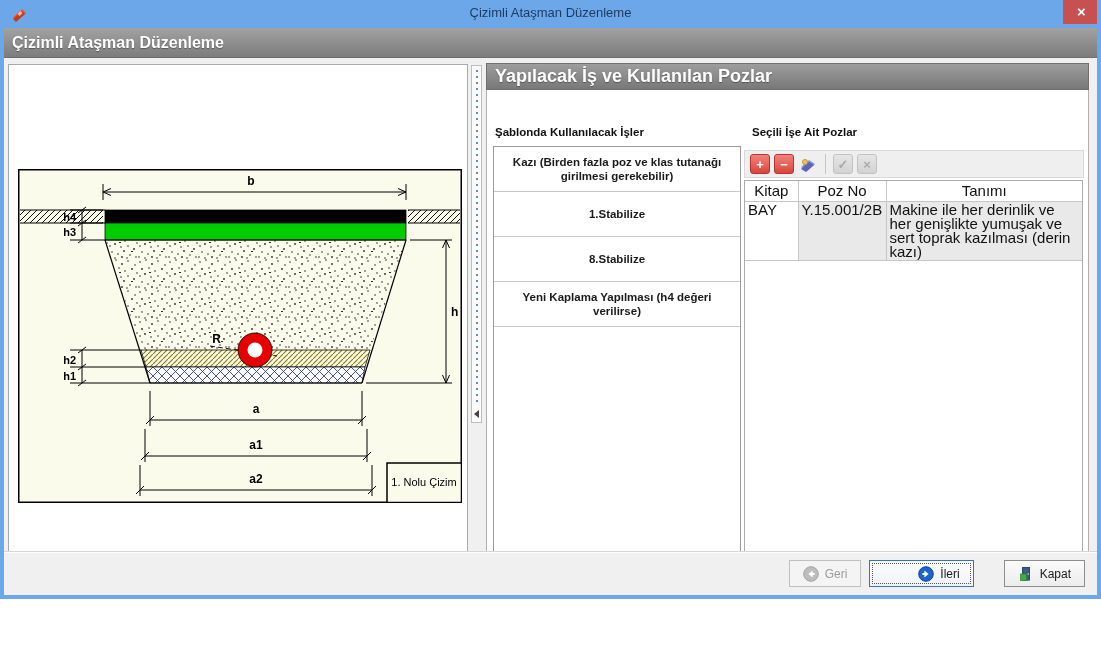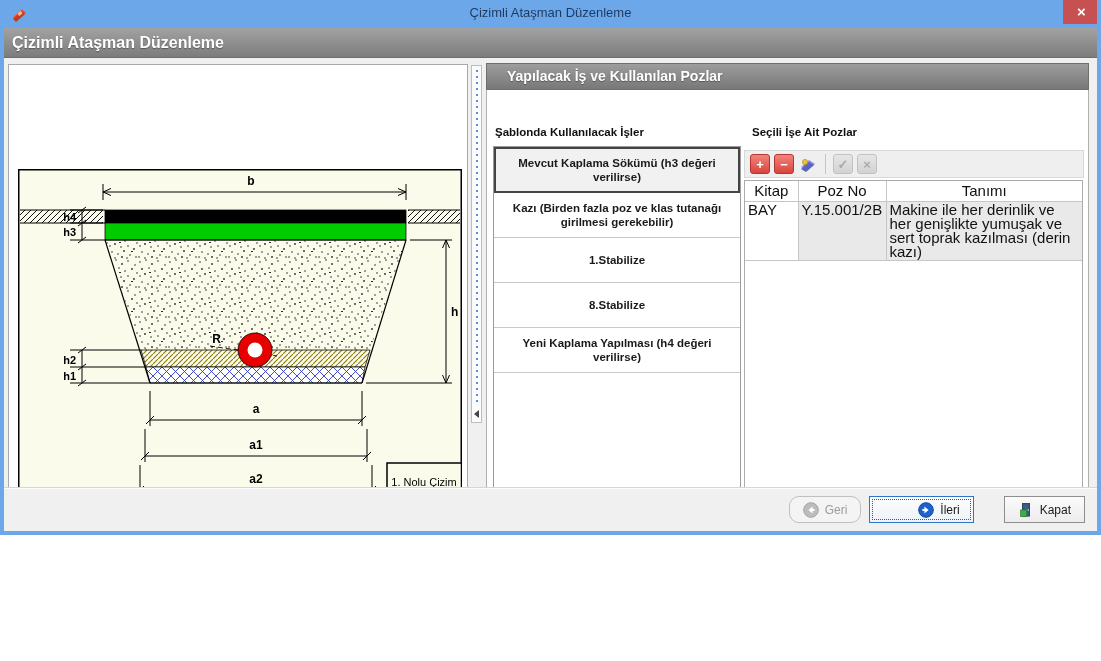--- a/index.html
+++ b/index.html
@@ -1,18 +1,18 @@
 <!DOCTYPE html>
 <html><head>
 <meta charset="utf-8">
 <style>
   * { margin:0; padding:0; box-sizing:border-box; }
   html,body { width:1101px; height:661px; font-family:"Liberation Sans", sans-serif; }
   .window {
-    position:relative; width:1101px; height:535px;
+    position:relative; width:1101px; height:599px;
     background:#f0f0f0;
     border-left:4px solid #6ca7ea; border-right:4px solid #6ca7ea; border-bottom:4px solid #6ca7ea;
     overflow:hidden;
   }
   
   .titlebar {
     position:absolute; left:-4px; top:0; width:1101px; height:28px;
     background:#6ca7ea;
   }
   .titlebar-icon { position:absolute; left:10px; top:5px; width:18px; height:18px; }
@@ -57,21 +57,21 @@
     border-top:4px solid transparent; border-bottom:4px solid transparent;
     border-right:5px solid #444;
   }
 
   
   .right-panel { position:absolute; left:482px; top:5px; width:603px; height:549px; }
   .right-header {
     position:absolute; left:0; top:0; right:0; height:27px;
     background:linear-gradient(#9d9d9d,#787878);
     border:1px solid #6f6f6f;
-    color:#fff; font-size:14px; font-weight:bold; line-height:25px; padding-left:20px;
+    color:#fff; font-size:18px; font-weight:bold; line-height:25px; padding-left:8px;
     text-shadow:0 1px 1px rgba(0,0,0,.35);
   }
   .right-body {
     position:absolute; left:0; top:27px; right:0; bottom:0;
     background:#fff; border:1px solid #b0b0b0; border-top:none;
   }
   .col-label { position:absolute; font-size:11.5px; font-weight:bold; color:#111; }
   .works-label  { left:8px;  top:36px; }
   .pozlar-label { left:265px; top:36px; }
 
@@ -130,21 +130,21 @@
   .footer {
     position:absolute; left:0; bottom:0; width:1093px; height:44px;
     background:#f0f0f0; border-top:1px solid #d6d6d6; box-shadow:inset 0 1px 0 #fdfdfd;
     display:flex; align-items:center; justify-content:flex-end; padding-right:12px;
   }
   .btn {
     height:27px; display:flex; align-items:center; justify-content:center; gap:6px;
     border:1px solid #8e8e8e; background:linear-gradient(#fbfbfb,#ececec);
     font-size:12px; color:#1a1a1a; padding:0 13px; cursor:default;
   }
-  .btn-geri { border-color:#c0c0c0; background:#f4f4f4; color:#9b9b9b; margin-right:8px; min-width:66px;border-radius:10px; }
+  .btn-geri { border-color:#c0c0c0; background:#f4f4f4; color:#9b9b9b; margin-right:8px; min-width:66px; }
   .btn-ileri {
     border:1px solid #2e75c8; background:linear-gradient(#fdfdfd,#eef3f9);
     outline:1px dotted #555; outline-offset:-4px; margin-right:30px; min-width:76px;padding-left:48px;
   }
   .btn-kapat { min-width:66px;align-items:center; }
 </style>
 </head>
 <body>
 
 <div class="window">
@@ -322,21 +322,20 @@
     </div>
 
     <div class="right-panel">
       <div class="right-header">Yapılacak İş ve Kullanılan Pozlar</div>
       <div class="right-body">
 
         <div class="col-label works-label">Şablonda Kullanılacak İşler</div>
         <div class="col-label pozlar-label">Seçili İşe Ait Pozlar</div>
 
         <div class="works-list">
-          <div class="work-item selected">Mevcut Kaplama Sökümü (h3 değeri verilirse)</div>
           <div class="work-item">Kazı (Birden fazla poz ve klas tutanağı girilmesi gerekebilir)</div>
           <div class="work-item">1.Stabilize</div>
           <div class="work-item">8.Stabilize</div>
           <div class="work-item">Yeni Kaplama Yapılması (h4 değeri verilirse)</div>
         </div>
 
         <div class="pozlar-box">
           <div class="toolbar">
             <div class="tb-btn tb-red">+</div>
             <div class="tb-btn tb-red">−</div>

